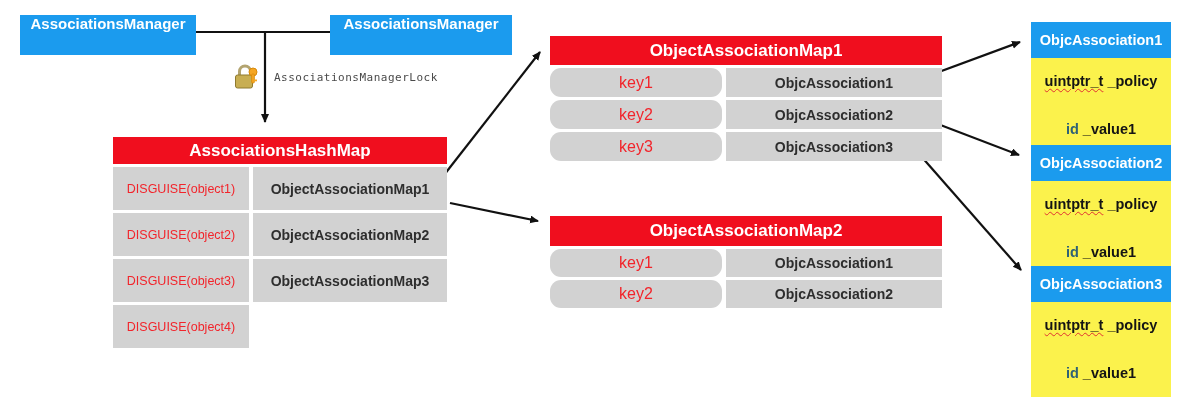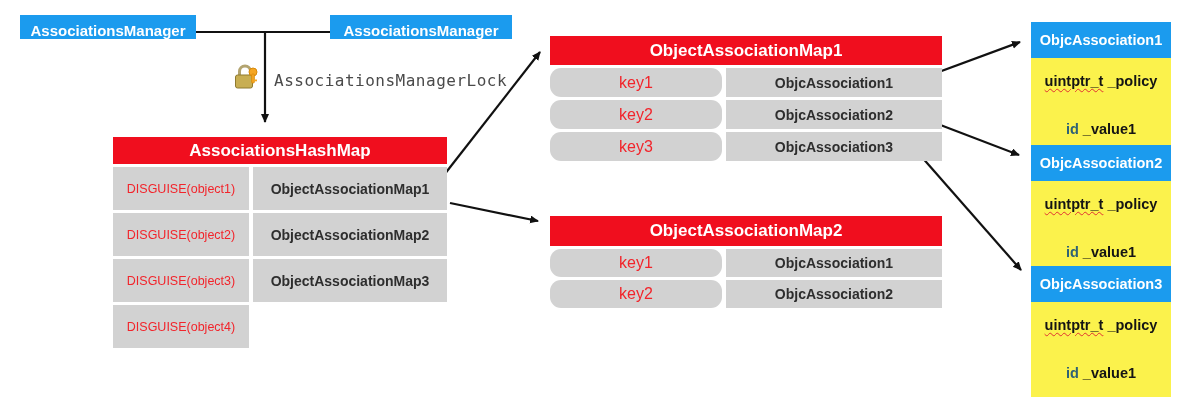--- a/index.html
+++ b/index.html
@@ -5,30 +5,30 @@
   html,body{margin:0;padding:0;background:#fff;}
   .canvas{
     position:relative;width:1200px;height:400px;background:#ffffff;
     font-family:"Liberation Sans", sans-serif;overflow:hidden;
   }
   .overlay{position:absolute;left:0;top:0;width:1200px;height:400px;pointer-events:none;}
 
   
   .mgr{
     position:absolute;background:#1b9bee;color:#fff;font-weight:bold;font-size:15px;
-    display:flex;align-items:flex-end;justify-content:center;height:24px;top:15px;
+    display:flex;align-items:flex-start;justify-content:center;height:40px;top:15px;
   }
   .mgr1{left:20px;width:176px;}
   .mgr2{left:330px;width:182px;}
 
   
   .lock-icon{position:absolute;left:233px;top:63px;width:27px;height:27px;}
   .lock-label{
     position:absolute;left:274px;top:71px;
-    font-family:"DejaVu Sans Mono", monospace;font-size:16px;color:#4a4a4a;letter-spacing:.5px;
+    font-family:"DejaVu Sans Mono", monospace;font-size:11px;color:#4a4a4a;letter-spacing:.5px;
   }
 
   
   .tbl{position:absolute;}
   .tbl .hdr{
     background:#f00e1e;color:#fff;font-weight:bold;text-align:center;
     display:flex;align-items:center;justify-content:center;
   }
   .tbl .row{display:flex;margin-top:3px;}
   .tbl .cell{

